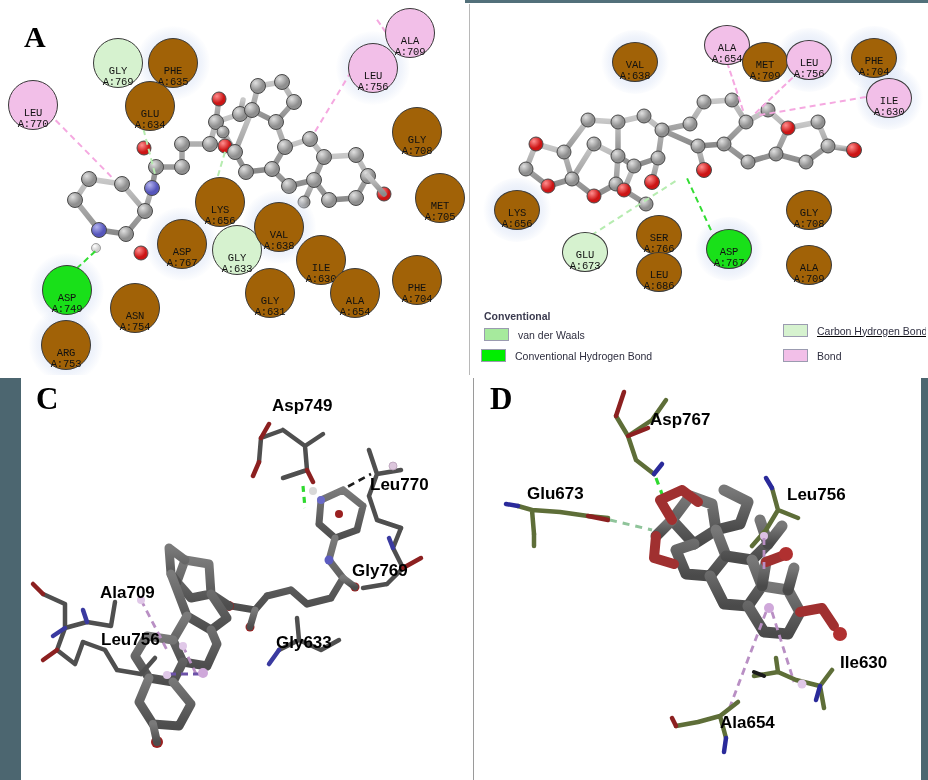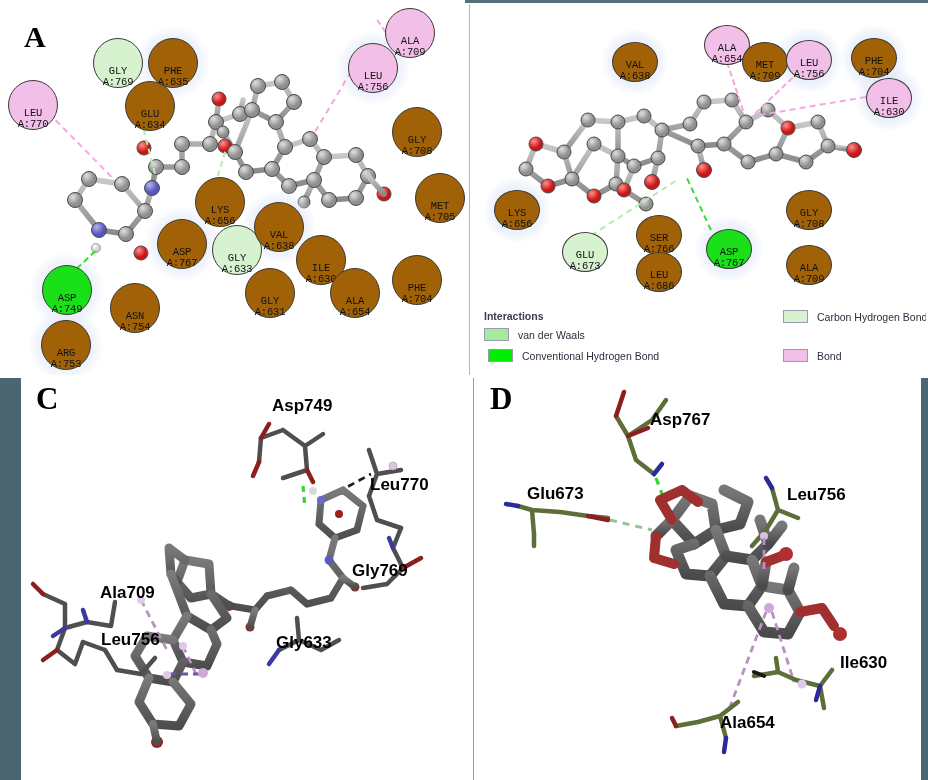--- a/index.html
+++ b/index.html
@@ -439,31 +439,31 @@
         <span>GLY</span>
         <span>A:708</span>
       </div>
       <div class="bubble vdw" style="left: 786px; top: 245px; width: 46px; height: 40px;">
         <span>ALA</span>
         <span>A:709</span>
       </div>
     </div>
 
   <div class="panel" id="panel-legend">
-    <div class="legend-title">Interactions</div>
+    <div class="legend-title">Conventional</div>
     <div id="legend-items">
         <div class="legend-item" style="left: 8px; top: 22px; align-items: flex-end;">
           <div class="legend-swatch" style="background: rgb(166, 234, 157);"></div>
           <div class="legend-label">van der Waals</div>
         </div>
-        <div class="legend-item" style="left: 12px; top: 43px;">
+        <div class="legend-item" style="left: 5px; top: 43px;">
           <div class="legend-swatch" style="background: rgb(0, 238, 0);"></div>
           <div class="legend-label">Conventional Hydrogen Bond</div>
         </div>
-        <div class="legend-item" style="left: 307px; top: 4px;">
+        <div class="legend-item" style="left: 307px; top: 18px; text-decoration: underline;">
           <div class="legend-swatch" style="background: rgb(214, 242, 207);"></div>
           <div class="legend-label">Carbon Hydrogen Bond</div>
         </div>
         <div class="legend-item" style="left: 307px; top: 43px;">
           <div class="legend-swatch" style="background: rgb(242, 191, 232);"></div>
           <div class="legend-label">Bond</div>
         </div>
       </div>
   </div>
 

